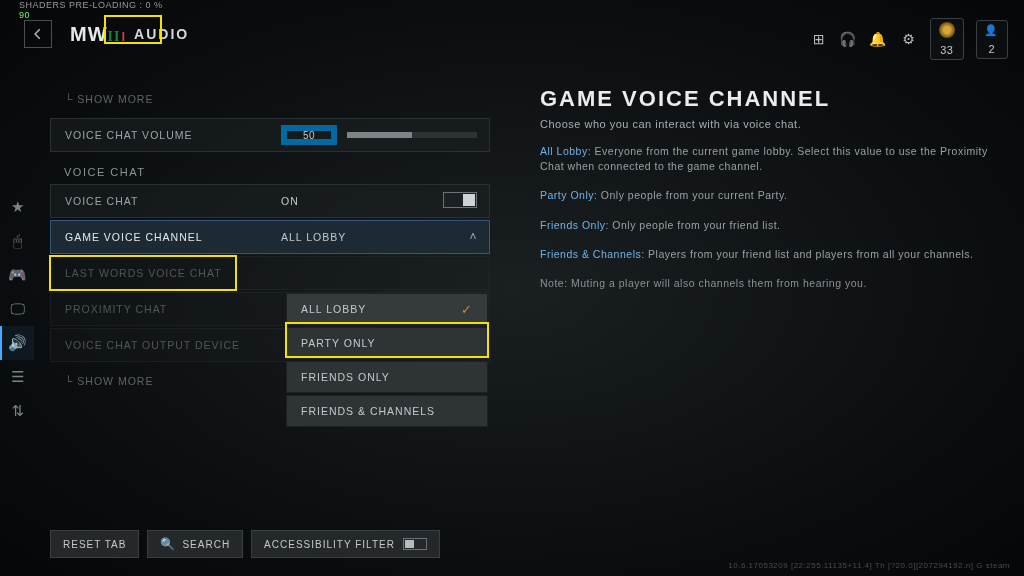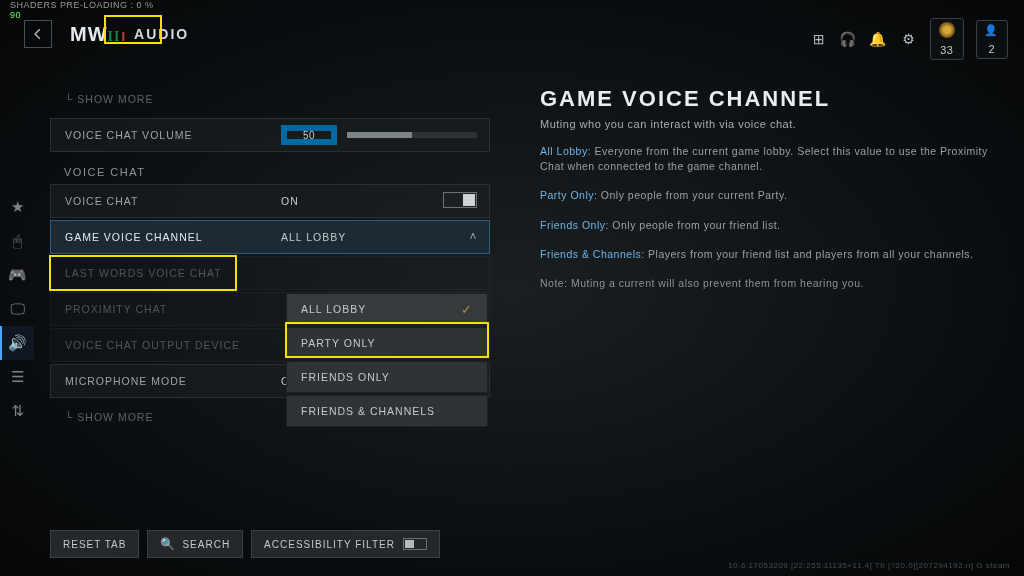--- a/index.html
+++ b/index.html
@@ -9,21 +9,21 @@
     background: radial-gradient(ellipse at center, #1a1f22 0%, #0a0d0f 70%, #050607 100%);
     font-family: "Segoe UI", Arial, sans-serif;
     color: #c5c9cc;
     overflow: hidden;
     position: relative;
     font-size: 11px;
     letter-spacing: 0.5px;
   }
   .perf-overlay {
     position: absolute;
-    top: 0; left: 7px;
+    top: 0; left: 16px;
     font-size: 9px;
     color: #66ff66;
     line-height: 1.1;
     padding: 1px 3px;
     z-index: 50;
   }
   .perf-overlay .line1 { color: #9a9a9a; }
   .topbar {
     position: absolute;
     top: 16px;
@@ -355,27 +355,20 @@
     <div class="label">LAST WORDS VOICE CHAT</div>
   </div>
   <div class="row disabled">
     <div class="label">PROXIMITY CHAT</div>
   </div>
   <div class="row disabled">
     <div class="label">VOICE CHAT OUTPUT DEVICE</div>
   </div>
 
 
-  <div class="row">
-    <div class="label">MICROPHONE MODE</div>
-    <div class="control">
-      <span class="value-text">OPEN MIC</span>
-      <span class="chev">˅</span>
-    </div>
-  </div>
 
   <div class="row muted flat">
     <div class="label" style="color:#5e6366;">└ <span>SHOW MORE</span></div>
   </div>
 
   <div class="dropdown" style="position:absolute; top:209px; left:0;">
     <div class="dropdown-item sel">
       <span>ALL LOBBY</span>
       <span class="check">✓</span>
     </div>
@@ -386,26 +379,26 @@
       <span>FRIENDS ONLY</span>
     </div>
     <div class="dropdown-item">
       <span>FRIENDS &amp; CHANNELS</span>
     </div>
   </div>
 </div>
 
 <div class="right-panel">
   <div class="rp-title">GAME VOICE CHANNEL</div>
-  <div class="rp-sub">Muting who you can interact with via voice chat.</div>
+  <div class="rp-sub">Choose who you can interact with via voice chat.</div>
   <div class="rp-line"><span class="key">All Lobby</span><span>: Everyone from the current game lobby. Select this value to use the Proximity Chat when connected to the game channel.</span></div>
   <div class="rp-line"><span class="key">Party Only</span><span>: Only people from your current Party.</span></div>
   <div class="rp-line"><span class="key">Friends Only</span><span>: Only people from your friend list.</span></div>
   <div class="rp-line"><span class="key">Friends &amp; Channels</span><span>: Players from your friend list and players from all your channels.</span></div>
-  <div class="rp-line rp-note">Note: Muting a current will also prevent them from hearing you.</div>
+  <div class="rp-line rp-note">Note: Muting a player will also channels them from hearing you.</div>
 </div>
 
 <div class="bottom-bar">
   <div class="btn">
       <span>RESET TAB</span>
     </div>
   <div class="btn">
       <span class="ico">🔍</span>
       <span>SEARCH</span>
     </div>

